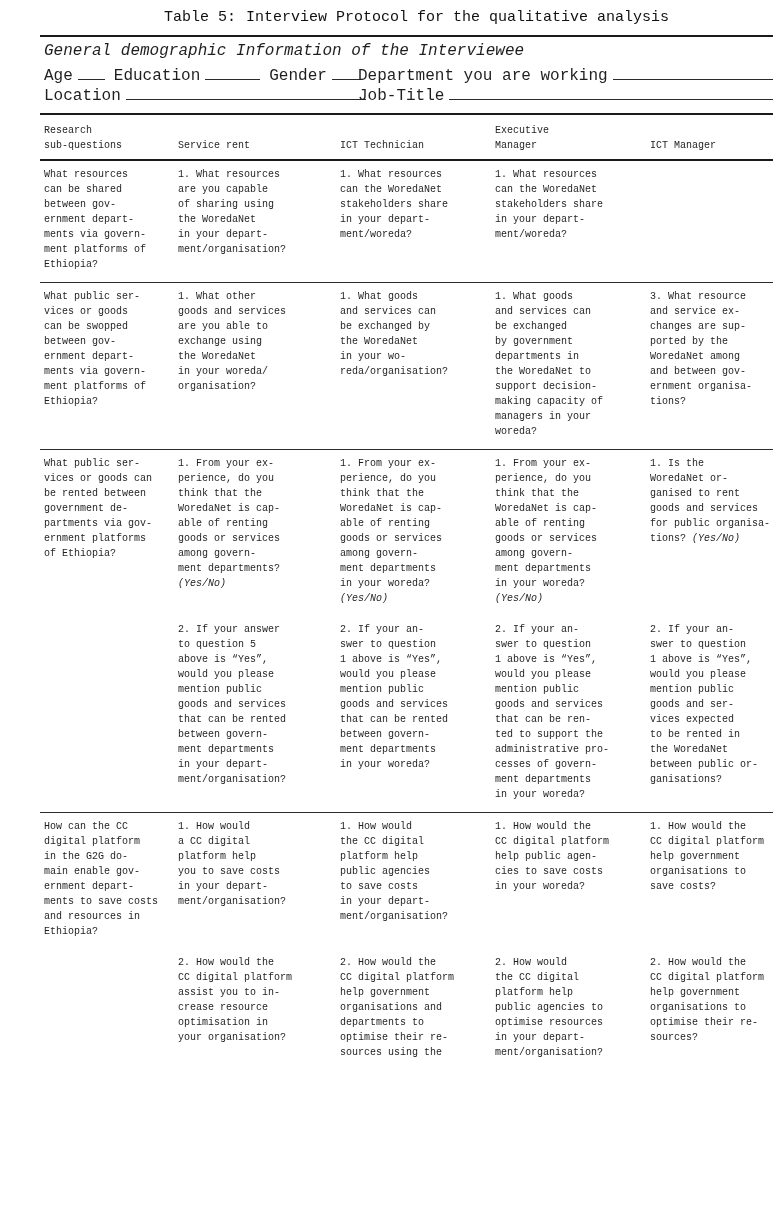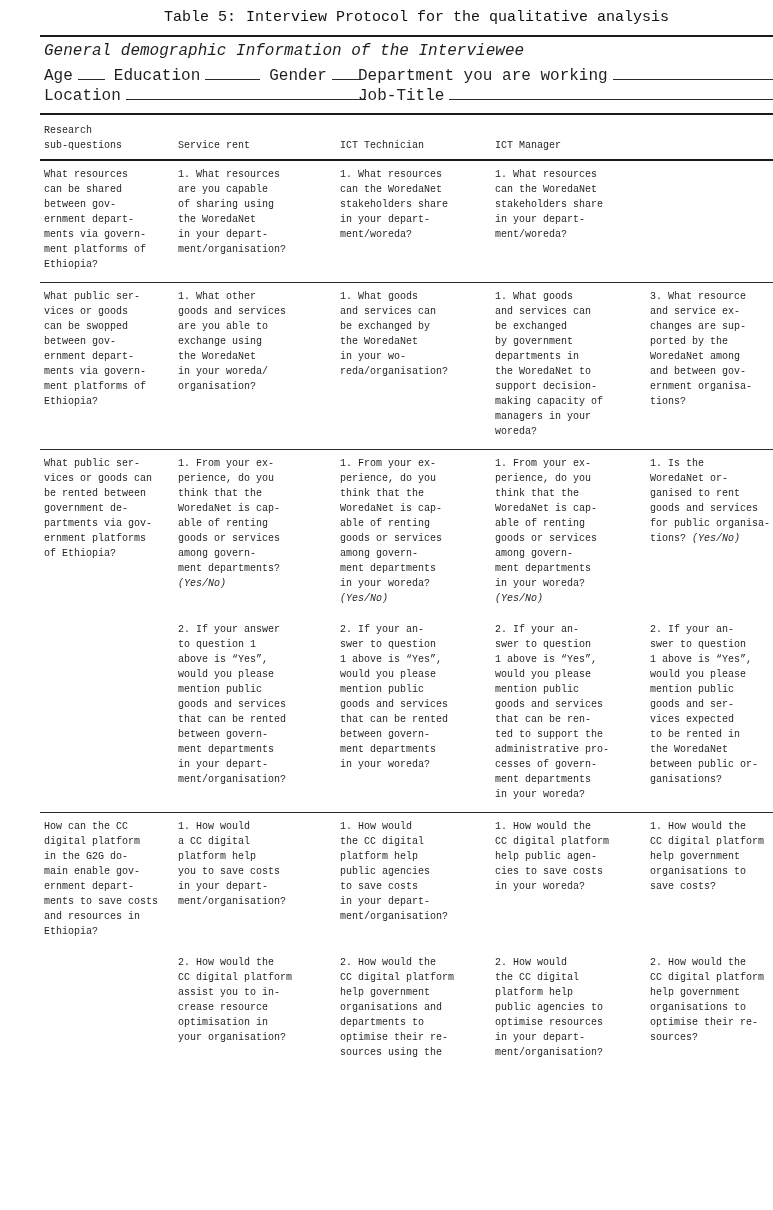--- a/index.html
+++ b/index.html
@@ -83,20 +83,22 @@
           <div class="demo-line"><span class="demo-label">Job-Title</span><span class="blank" style="width: 362px;"></span></div>
         </div>
     </div>
 
     <div class="rule"></div>
     <div class="trow head" id="thead">
         <div class="tcell">Research
 sub-questions</div>
         <div class="tcell">Service rent</div>
         <div class="tcell">ICT Technician</div>
+        <div class="tcell">Executive
+Manager</div>
         <div class="tcell">ICT Manager</div>
       </div>
     <div class="rule"></div>
 
     <div id="tbody">
         <div class="trow">
           <div class="tcell">What resources
 can be shared
 between gov-
 ernment depart-
@@ -203,21 +205,21 @@
           <div class="tcell">1. Is the
 WoredaNet or-
 ganised to rent
 goods and services
 for public organisa-
 tions? <em class="note">(Yes/No)</em></div>
         </div>
         <div class="trow">
           <div class="tcell"></div>
           <div class="tcell">2. If your answer
-to question 1
+to question 5
 above is “Yes”,
 would you please
 mention public
 goods and services
 that can be rented
 between govern-
 ment departments
 in your depart-
 ment/organisation?</div>
           <div class="tcell">2. If your an-

